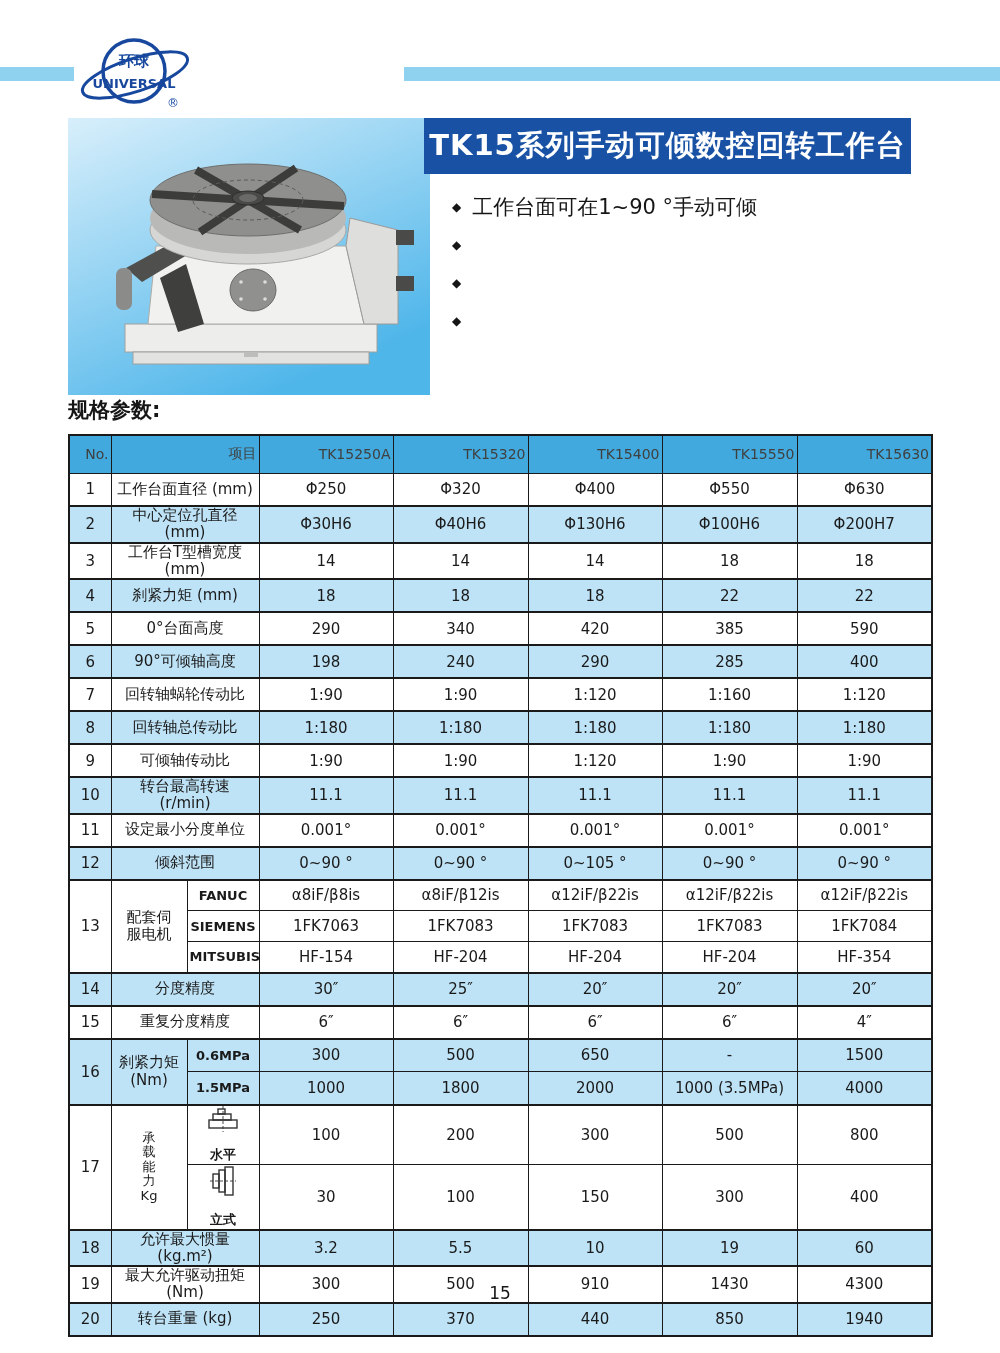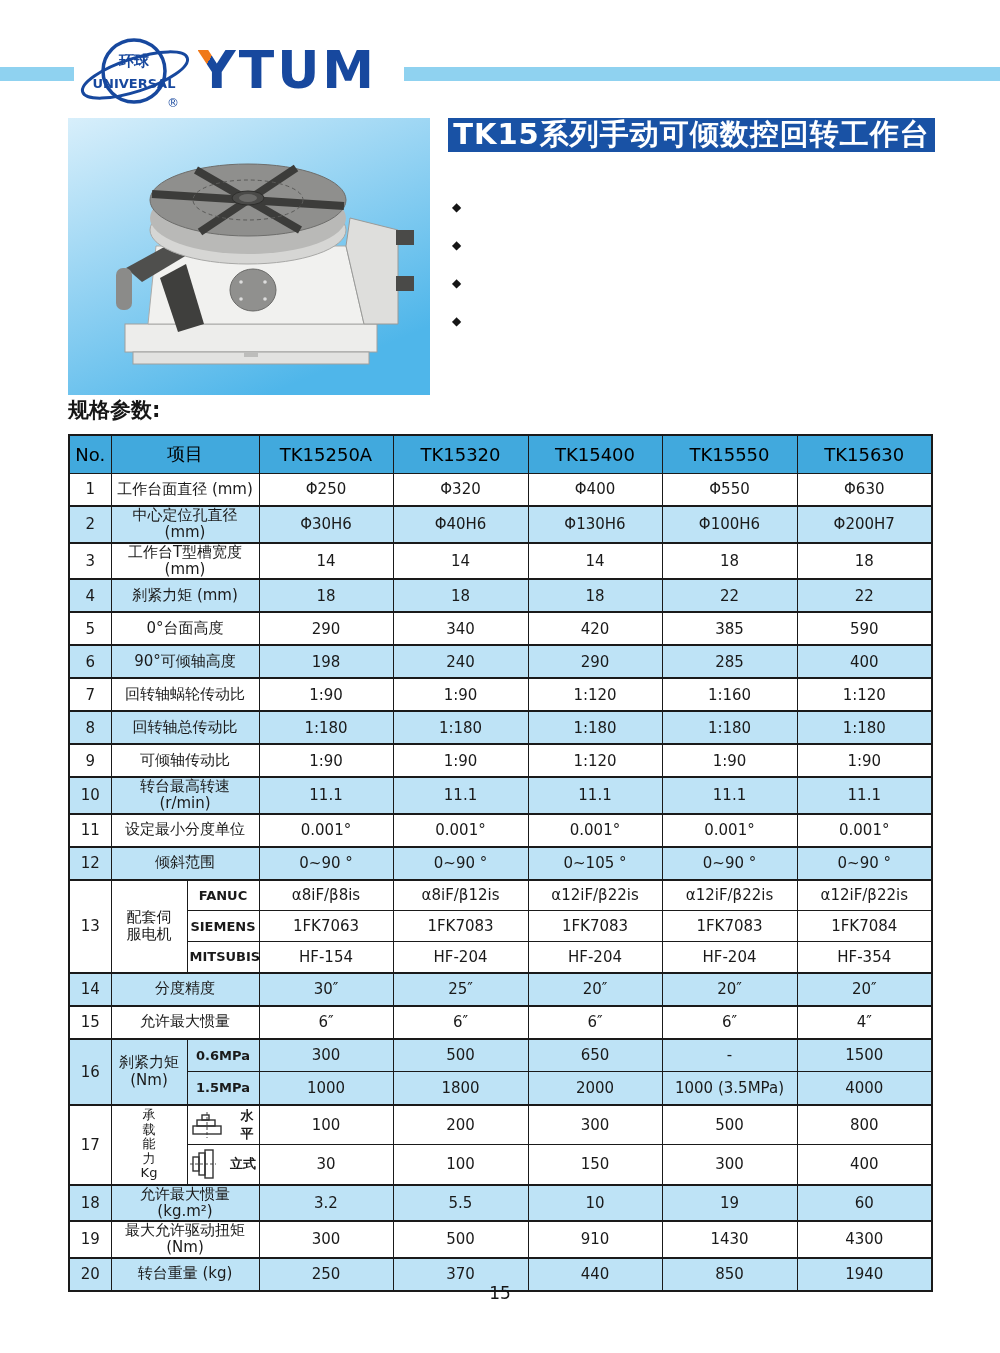--- a/index.html
+++ b/index.html
@@ -15,62 +15,61 @@
   .bar-right{position:absolute;left:404px;top:67px;width:596px;height:14px;background:var(--lightbar);}
   .globe{position:absolute;left:76px;top:30px;width:122px;height:88px;}
   .wordmark{position:absolute;left:198px;top:44px;font-size:52px;font-weight:900;
             color:var(--navy);letter-spacing:3px;line-height:1;}
   .wordmark .y{background:linear-gradient(118deg,var(--orange) 30%,var(--navy) 30%);
                -webkit-background-clip:text;background-clip:text;color:transparent;}
 
   
   .photo{position:absolute;left:68px;top:118px;width:362px;height:277px;}
   .photo svg{display:block;width:100%;height:100%;}
-  .banner{position:absolute;left:448px;top:118px;width:487px;height:34px;background:var(--banner);
+  .banner{position:absolute;left:424px;top:118px;width:487px;height:56px;background:var(--banner);
           display:flex;align-items:center;justify-content:center;}
   .banner h1{margin:0;color:#fff;font-size:29px;font-weight:bold;letter-spacing:1px;white-space:nowrap;}
   .features{position:absolute;left:452px;top:188px;margin:0;padding:0;list-style:none;}
   .features li{display:flex;align-items:center;gap:11px;height:38px;font-size:21px;color:#161616;}
   .features .bullet{font-size:12px;line-height:1;}
 
   
   .specs-title{position:absolute;left:68px;top:396px;margin:0;font-size:21px;font-weight:bold;color:#161616;}
   table.specs{position:absolute;left:68px;top:434px;width:863px;border-collapse:collapse;table-layout:fixed;
         background:#fff;text-align:center;font-size:15px;color:#1a1a1a;border:2px solid var(--border);}
   .specs th,.specs td{border:1px solid var(--border);padding:0 2px;overflow:hidden;}
   .specs thead tr{height:38px;}
-  .specs thead th{background:var(--header_bg);font-weight:normal;color:#000000;font-size:18px;}
+  .specs thead th{background:var(--header_bg);font-weight:normal;color:#404040;font-size:14px;text-align:right;}
   .specs tbody tr{height:33px;}
   .specs tr.sub-sm{height:31px;}
   .specs tr.sub-lg{height:40px;}
   .specs tr.blue td{background:var(--row_blue);}
   .specs tr.thick td,.specs tr.gt td{border-top-width:2px;}
   .specs tr.thick td,.specs tr.gb td{border-bottom-width:2px;}
   .specs td.label{white-space:pre-line;line-height:1.15;}
   .specs td.vlabel{font-size:13px;line-height:1.12;white-space:pre-line;}
   .specs td.sub{font-size:13px;font-weight:bold;}
-  .specs td.sub .mount{display:inline-flex;align-items:center;gap:14px;vertical-align:middle;}
+  .specs td.sub .mount{display:inline-flex;align-items:center;gap:14px;vertical-align:middle;flex-direction:column;}
   .specs td.sub .mount svg{display:block;}
 
   .page-number{position:absolute;left:0;top:1283px;width:100%;text-align:center;font-size:17px;color:#161616;}
 </style>
 </head>
 <body>
 
 <div class="page">
 
   <div class="bar-left"></div>
   <svg class="globe" viewBox="0 0 122 88">
     <ellipse cx="58" cy="41" rx="31" ry="31" fill="#fff" stroke="#17489E" stroke-width="3.5"></ellipse>
     <ellipse cx="59" cy="45" rx="55" ry="16.5" fill="none" stroke="#17489E" stroke-width="3" transform="rotate(-18 59 45)"></ellipse>
     <text x="58" y="36" text-anchor="middle" font-size="15" font-weight="bold" fill="#17489E">环球</text>
     <text x="58" y="58" text-anchor="middle" font-size="13" font-weight="bold" fill="#17489E">UNIVERSAL</text>
     <text x="97" y="77" text-anchor="middle" font-size="12" fill="#17489E">®</text>
   </svg>
-  <div class="wordmark"><span class="y">Y</span><span>TUM</span></div>
   <div class="bar-right"></div>
 
   <div class="photo">
     <svg viewBox="0 0 362 277">
       <defs>
         <linearGradient id="bgGrad" x1="0" y1="0" x2="0.55" y2="1">
           <stop offset="0" stop-color="#D8EFFB"></stop>
             <stop offset="1" stop-color="#4FB6EA"></stop>
         </linearGradient>
       </defs>
@@ -112,20 +111,21 @@
         <circle cx="197" cy="181" r="1.8" fill="#DDD"></circle>
     </svg>
   </div>
 
   <div class="banner">
     <h1>TK15系列手动可倾数控回转工作台</h1>
   </div>
   <ul class="features">
       <li>
         <span class="bullet">◆</span>
+        <span>工作台面可在1~90 °手动可倾</span>
       </li>
       <li>
         <span class="bullet">◆</span>
       </li>
       <li>
         <span class="bullet">◆</span>
       </li>
       <li>
         <span class="bullet">◆</span>
       </li>
@@ -294,21 +294,21 @@
           <td>14</td>
           <td class="label" colspan="2">分度精度</td>
           <td>30″</td>
           <td>25″</td>
           <td>20″</td>
           <td>20″</td>
           <td>20″</td>
         </tr>
         <tr class="">
           <td>15</td>
-          <td class="label" colspan="2">允许最大惯量</td>
+          <td class="label" colspan="2">重复分度精度</td>
           <td>6″</td>
           <td>6″</td>
           <td>6″</td>
           <td>6″</td>
           <td>4″</td>
         </tr>
         <tr class="blue gt">
           <td rowspan="2">16</td>
           <td class="label" rowspan="2">刹紧力矩
 (Nm)</td>

